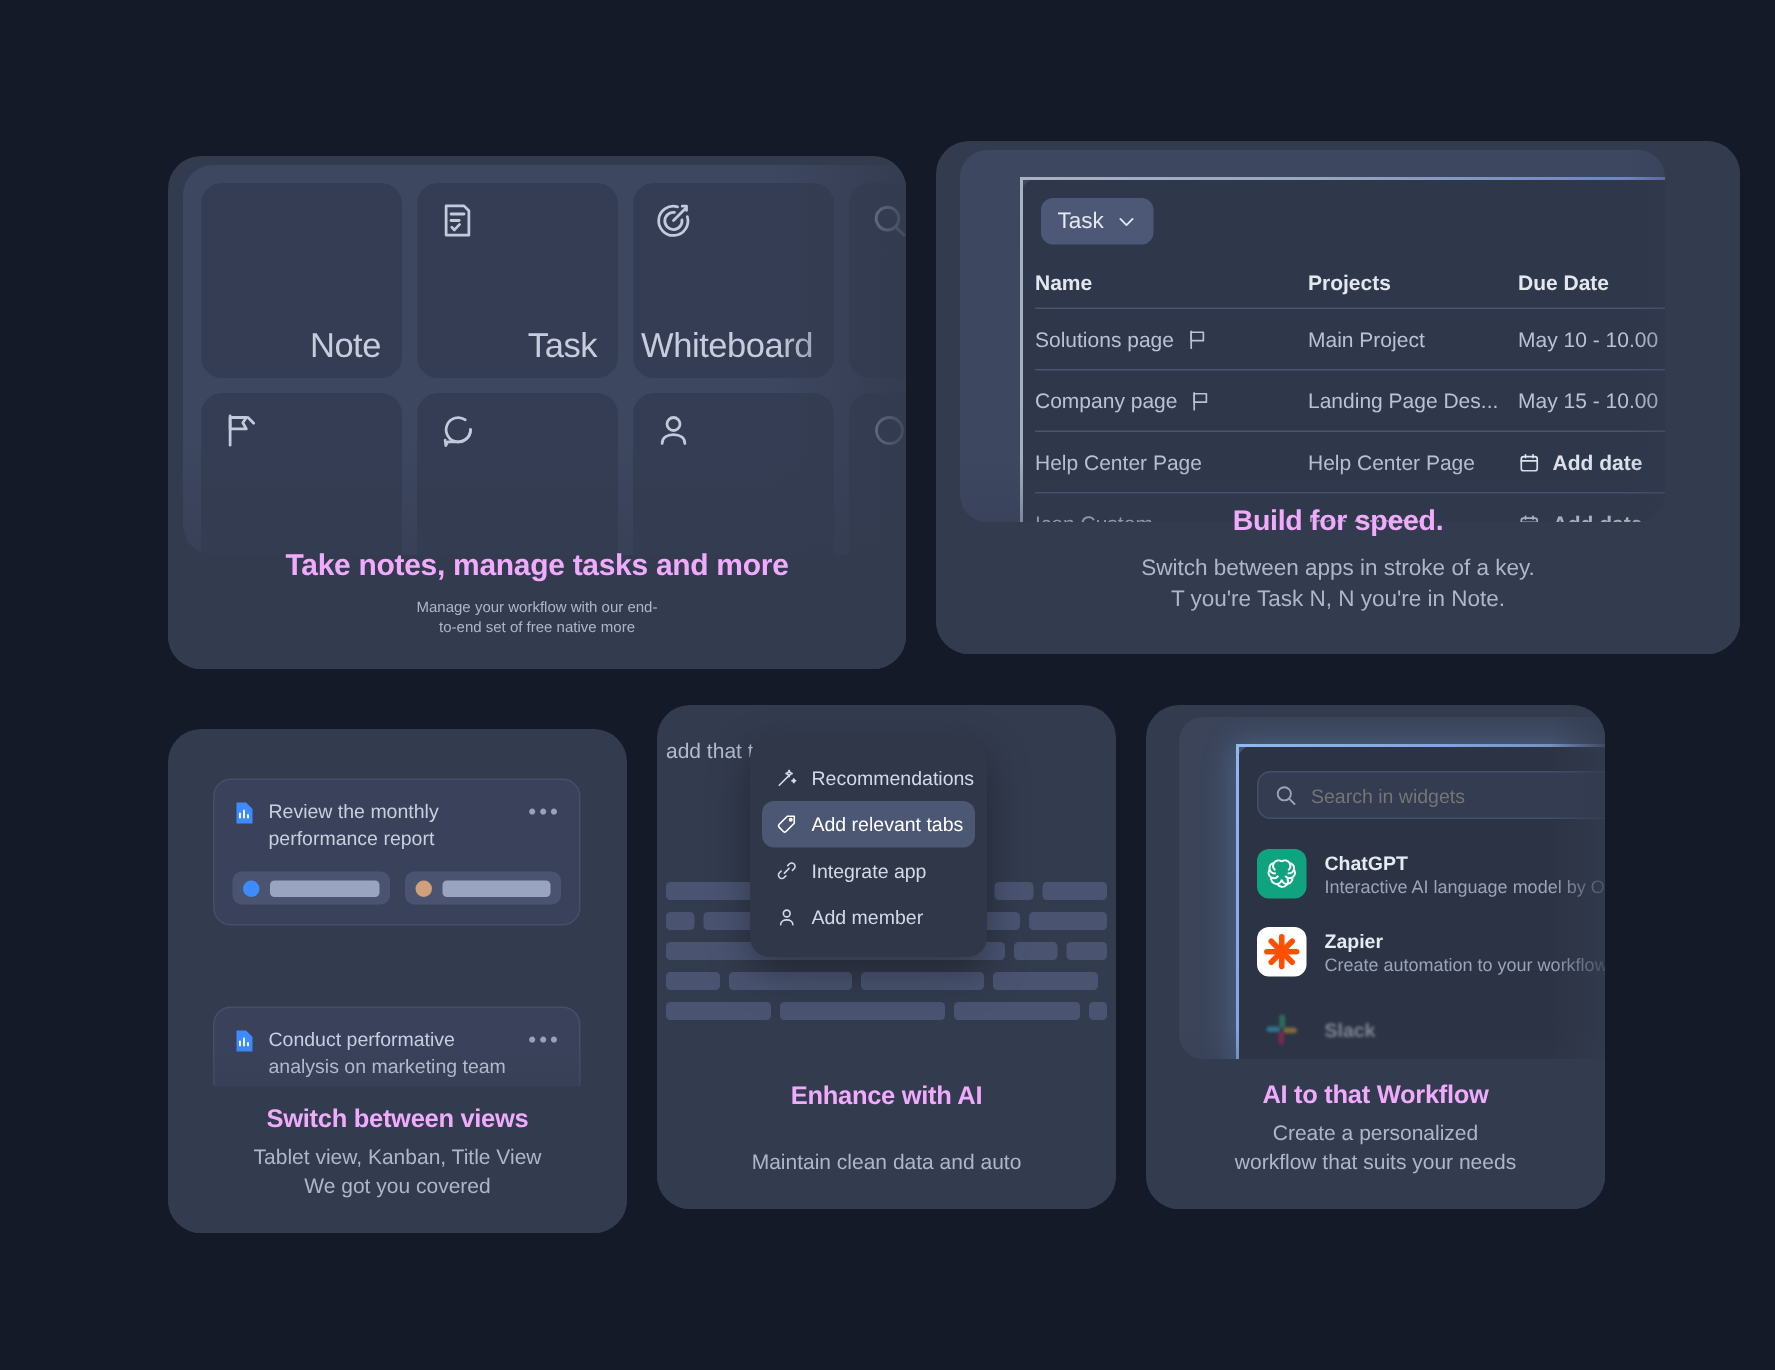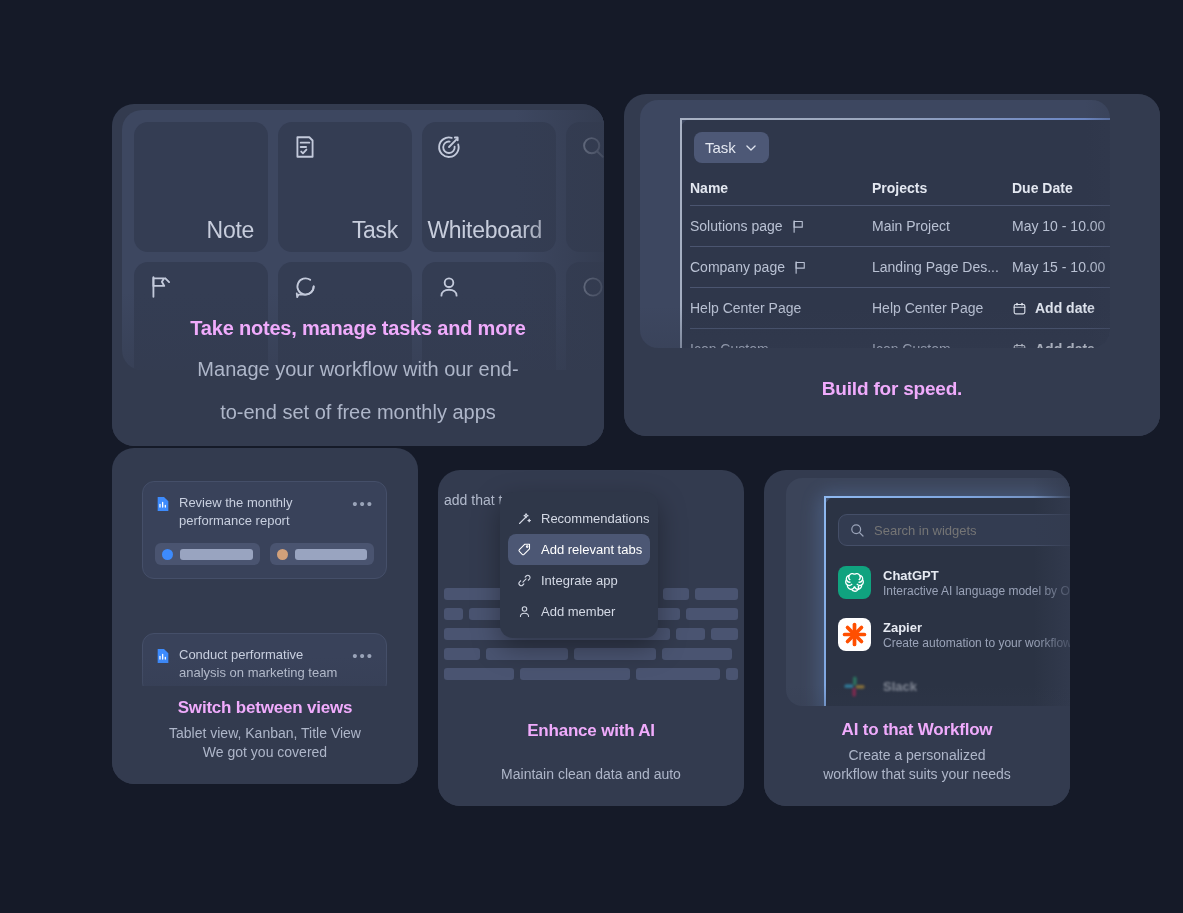--- a/index.html
+++ b/index.html
@@ -66,21 +66,21 @@
     white-space: nowrap;
   }
   .apps-fade {
     position: absolute; left: 0; top: 0; width: 100%; height: 100%;
     pointer-events: none;
     background: linear-gradient(to bottom, rgba(51,59,79,0) 55%, rgba(51,59,79,0.55) 78%, #333b4f 100%),
                 linear-gradient(to right, rgba(51,59,79,0) 82%, rgba(51,59,79,0.9) 100%);
   }
   #card-apps .card-caption { position: absolute; left: 0; bottom: 20px; width: 100%; }
   #card-apps .card-title { font-size: 20px; margin-bottom: 10px; }
-  #card-apps .card-sub { font-size: 20px; margin-top: 16px; }
+  #card-apps .card-sub { font-size: 10px; }
 
   
   #card-table { left: 624px; top: 94px; width: 536px; height: 342px; }
   .table-outer {
     position: absolute; left: 16px; top: 6px;
     width: 470px; height: 248px;
     background: #3d4760;
     border-radius: 18px;
     overflow: hidden;
   }
@@ -136,21 +136,21 @@
     position: absolute; left: 0; top: 0; width: 100%; height: 100%;
     pointer-events: none;
     background: linear-gradient(to bottom, rgba(51,59,79,0) 62%, rgba(51,59,79,0.6) 84%, #333b4f 100%),
                 linear-gradient(to right, rgba(51,59,79,0) 86%, rgba(51,59,79,0.85) 100%);
   }
   #card-table .card-caption { position: absolute; left: 0; bottom: 26px; width: 100%; }
   #card-table .card-title { font-size: 19px; margin-bottom: 10px; }
   #card-table .card-sub { font-size: 15px; }
 
   
-  #card-views { left: 112px; top: 448px; width: 306px; height: 336px; }
+  #card-views { left: 112px; top: 486px; width: 306px; height: 336px; }
   .views-panel { position: absolute; left: 0; top: 0; width: 100%; height: 238px; overflow: hidden; }
   .tcard {
     position: absolute;
     left: 30px; width: 245px;
     background: #39425a;
     border: 1px solid #454f69;
     border-radius: 12px;
     padding: 12px 12px 13px 12px;
   }
   .tcard-head { display: flex; align-items: flex-start; gap: 8px; }
@@ -348,21 +348,21 @@
           </span>
           <span class="tile-label"></span>
         </div>
 
       </div>
     </div>
     <div class="apps-fade"></div>
     <div class="card-caption">
       <div class="card-title">Take notes, manage tasks and more</div>
       <div class="card-sub">Manage your workflow with our end-</div>
-      <div class="card-sub">to-end set of free monthly apps</div>
+      <div class="card-sub">to-end set of free native more</div>
     </div>
   </div>
 
   <div class="card" id="card-table">
     <div class="table-outer">
       <div class="table-panel">
 
         <div class="task-chip">
           <span>Task</span>
           <span class="chip-caret">
@@ -446,20 +446,22 @@
               </td>
             </tr>
           </tbody>
         </table>
 
       </div>
     </div>
     <div class="table-fade"></div>
     <div class="card-caption">
       <div class="card-title">Build for speed.</div>
+      <div class="card-sub">Switch between apps in stroke of a key.</div>
+      <div class="card-sub">T you're Task N, N you're in Note.</div>
     </div>
   </div>
 
   <div class="card" id="card-views">
     <div class="views-panel">
 
       <div class="tcard" style="top:33px;">
         <div class="tcard-head">
           <span class="doc-icon">
             <svg viewBox="0 0 24 26" fill="none">

